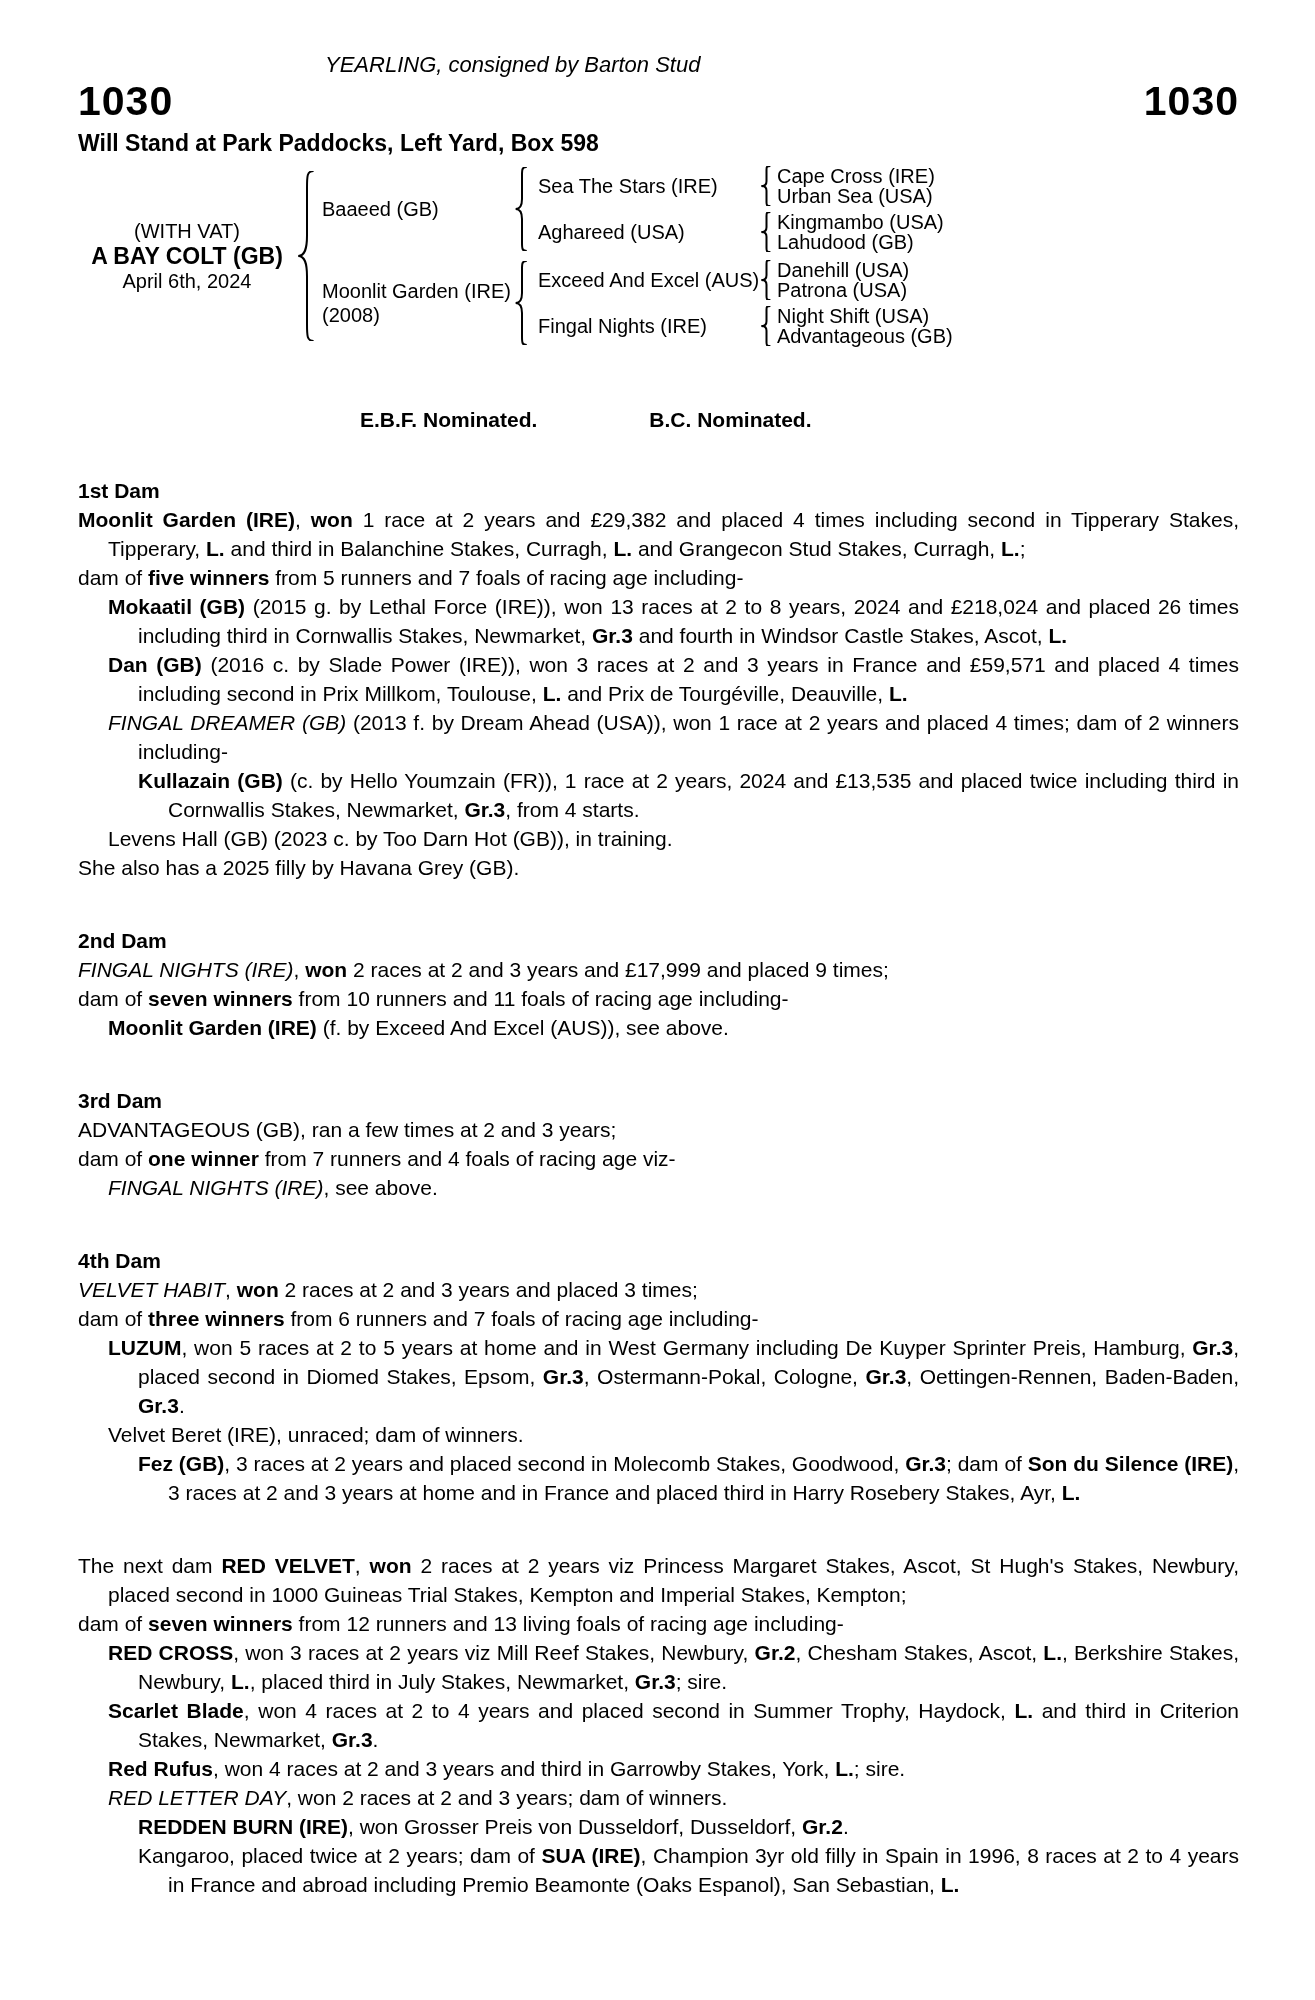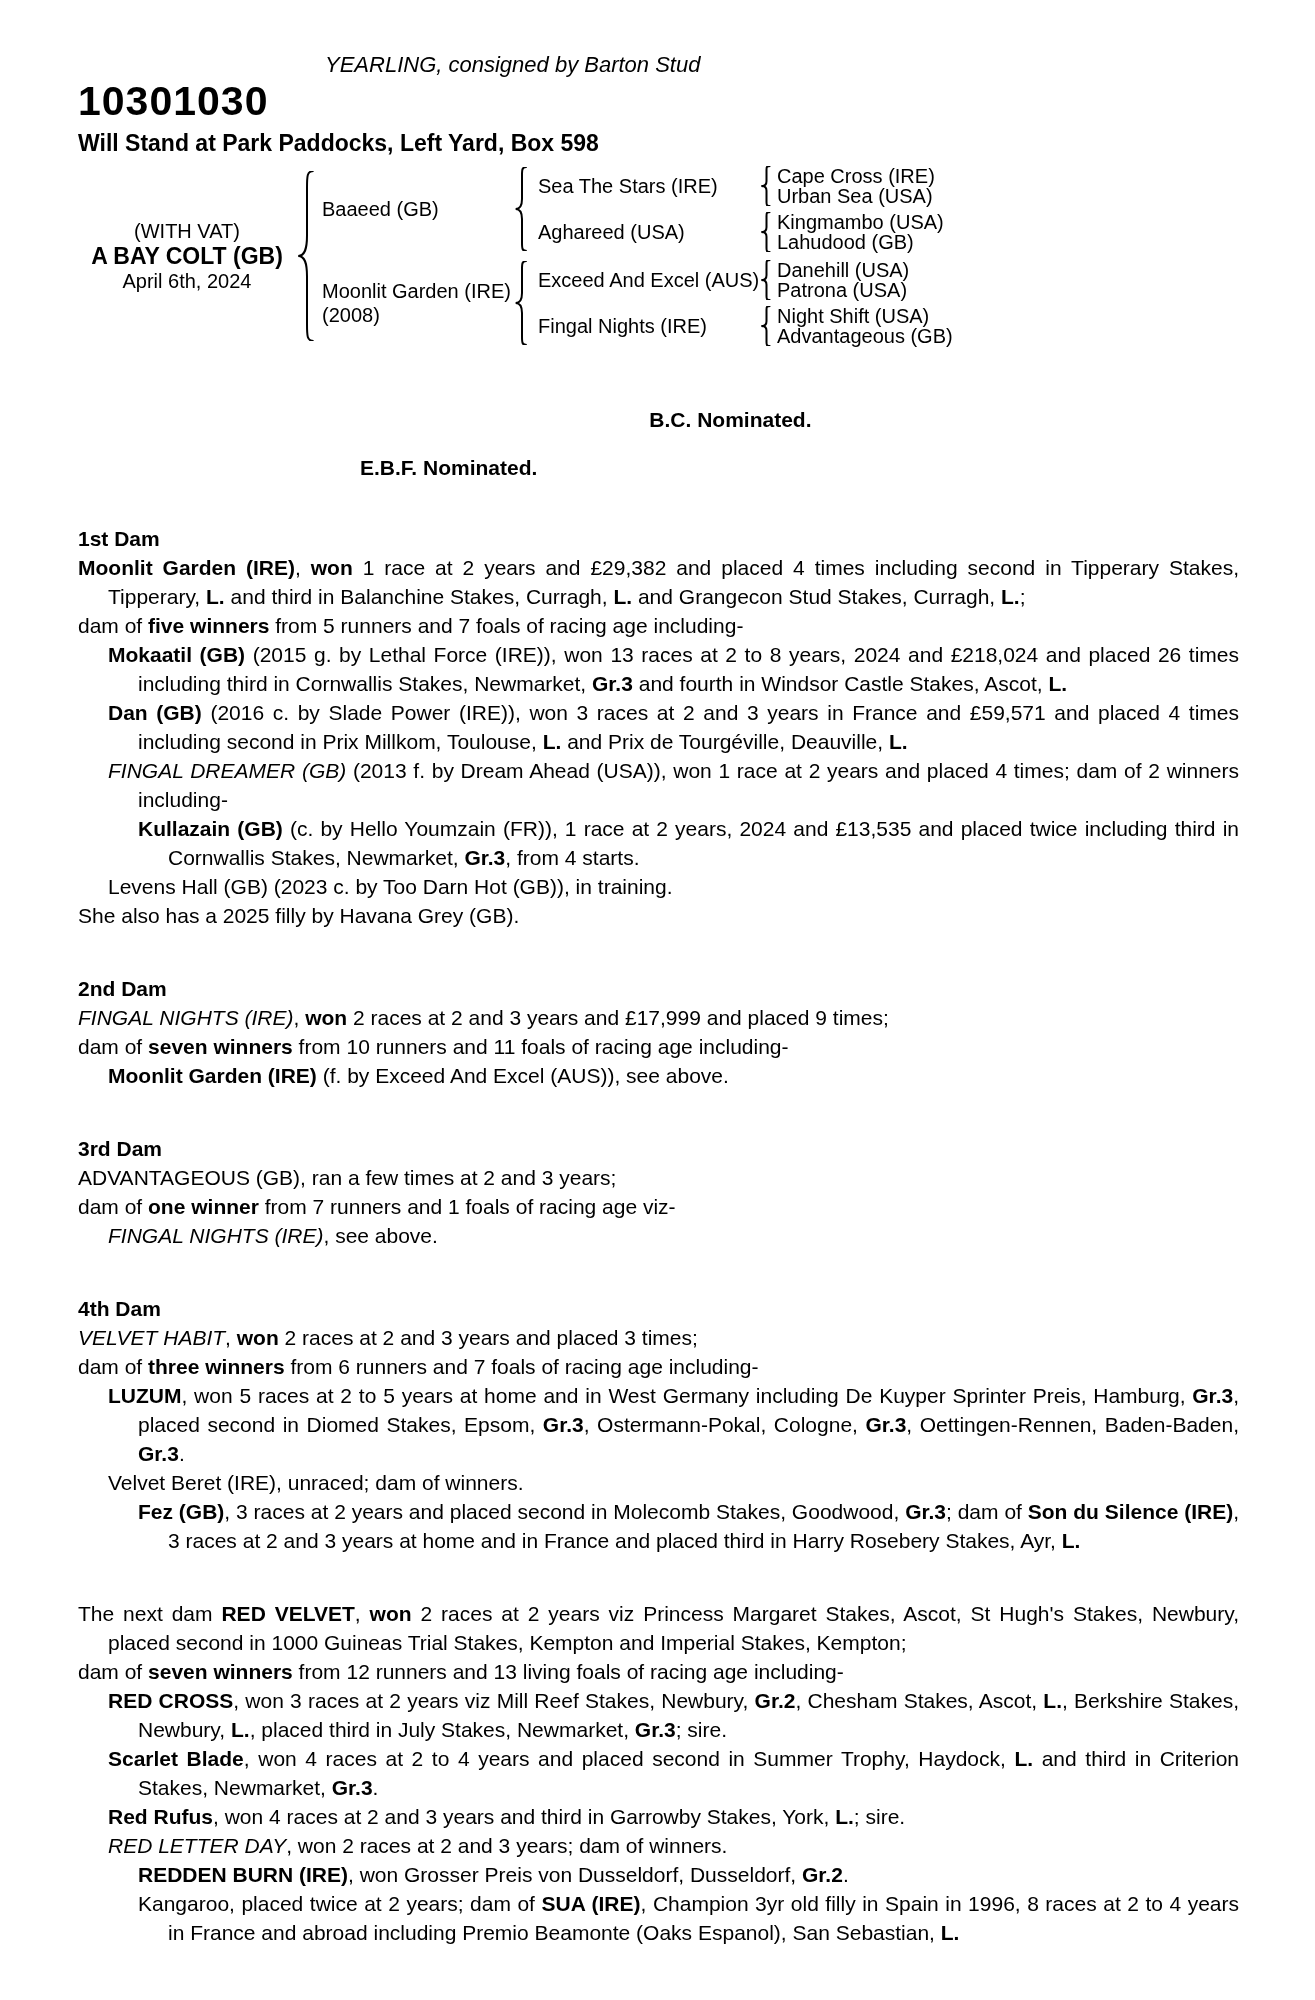--- a/index.html
+++ b/index.html
@@ -1,39 +1,39 @@
 <!DOCTYPE html>
 <html><head>
 <meta charset="utf-8">
 <style>
   html,body{margin:0;padding:0;background:#ffffff;}
   body{width:1315px;height:2000px;color:#000;font-family:"Liberation Sans",sans-serif;overflow:hidden;}
   .doc{padding:52px 76px 0 78px;}
   .ital-line{font-style:italic;font-size:22px;width:fit-content;margin-left:247px;line-height:26px;}
-  .lot-row{display:flex;justify-content:flex-start;align-items:flex-start;margin-top:2px;}
+  .lot-row{display:flex;justify-content:space-between;align-items:flex-start;margin-top:2px;}
   .lot{font-size:41px;font-weight:bold;line-height:42px;letter-spacing:1px;}
   .stand-line{font-weight:bold;font-size:23px;margin-top:8px;line-height:26px;}
   .pedigree{display:flex;align-items:center;margin-top:10px;font-size:20px;}
   .colt-info{width:218px;line-height:25px;text-align:center;}
   .colt-title{font-weight:bold;font-size:23px;}
   .brace{flex:none;}
   .brace svg{display:block;width:100%;height:100%;}
   .bxl{width:22px;height:170px;}
   .blg{width:16px;height:84px;}
   .bsm{width:13px;height:40px;}
   .gen-col{display:flex;flex-direction:column;gap:8px;margin-left:4px;}
   .branch{display:flex;align-items:center;}
   .parent-cell{width:192px;line-height:24px;}
   .fam-col{display:flex;flex-direction:column;gap:6px;margin-left:8px;}
   .family{display:flex;align-items:center;}
   .gp-parent{width:222px;white-space:nowrap;}
   .gp-col{margin-left:4px;white-space:nowrap;}
   .gp-col div{line-height:20px;}
   .nominated{display:flex;margin-top:62px;font-weight:bold;font-size:21px;line-height:24px;}
-  .ebf{margin-left:282px;margin-top:48px;}
+  .ebf{margin-left:282px;}
   .bc{margin-left:112px;}
   .section{margin-top:44px;}
   .sec-head{font-weight:bold;font-size:21px;line-height:29px;}
   .para{font-size:21px;line-height:29px;text-align:justify;}
   .ind0{padding-left:30px;text-indent:-30px;}
   .ind1{padding-left:60px;text-indent:-30px;}
   .ind2{padding-left:90px;text-indent:-30px;}
   .b{font-weight:bold;}
   .i{font-style:italic;}
 </style>
@@ -160,21 +160,21 @@
   <div class="section">
     <div class="sec-head">2nd Dam</div>
     <div class="para ind0"><span class="i">FINGAL NIGHTS (IRE)</span><span>, </span><span class="b">won</span><span> 2 races at 2 and 3 years and £17,999 and placed 9 times;</span></div>
     <div class="para ind0"><span>dam of </span><span class="b">seven winners</span><span> from 10 runners and 11 foals of racing age including-</span></div>
     <div class="para ind1"><span class="b">Moonlit Garden (IRE)</span><span> (f. by Exceed And Excel (AUS)), see above.</span></div>
   </div>
 
   <div class="section">
     <div class="sec-head">3rd Dam</div>
     <div class="para ind0"><span>ADVANTAGEOUS (GB), ran a few times at 2 and 3 years;</span></div>
-    <div class="para ind0"><span>dam of </span><span class="b">one winner</span><span> from 7 runners and 1 foals of racing age viz-</span></div>
+    <div class="para ind0"><span>dam of </span><span class="b">one winner</span><span> from 7 runners and 4 foals of racing age viz-</span></div>
     <div class="para ind1"><span class="i">FINGAL NIGHTS (IRE)</span><span>, see above.</span></div>
   </div>
 
   <div class="section">
     <div class="sec-head">4th Dam</div>
     <div class="para ind0"><span class="i">VELVET HABIT</span><span>, </span><span class="b">won</span><span> 2 races at 2 and 3 years and placed 3 times;</span></div>
     <div class="para ind0"><span>dam of </span><span class="b">three winners</span><span> from 6 runners and 7 foals of racing age including-</span></div>
     <div class="para ind1"><span class="b">LUZUM</span><span>, won 5 races at 2 to 5 years at home and in West Germany including De Kuyper Sprinter Preis, Hamburg, </span><span class="b">Gr.3</span><span>, placed second in Diomed Stakes, Epsom, </span><span class="b">Gr.3</span><span>, Ostermann-Pokal, Cologne, </span><span class="b">Gr.3</span><span>, Oettingen-Rennen, Baden-Baden, </span><span class="b">Gr.3</span><span>.</span></div>
     <div class="para ind1"><span>Velvet Beret (IRE), unraced; dam of winners.</span></div>
     <div class="para ind2"><span class="b">Fez (GB)</span><span>, 3 races at 2 years and placed second in Molecomb Stakes, Goodwood, </span><span class="b">Gr.3</span><span>; dam of </span><span class="b">Son du Silence (IRE)</span><span>, 3 races at 2 and 3 years at home and in France and placed third in Harry Rosebery Stakes, Ayr, </span><span class="b">L.</span></div>

